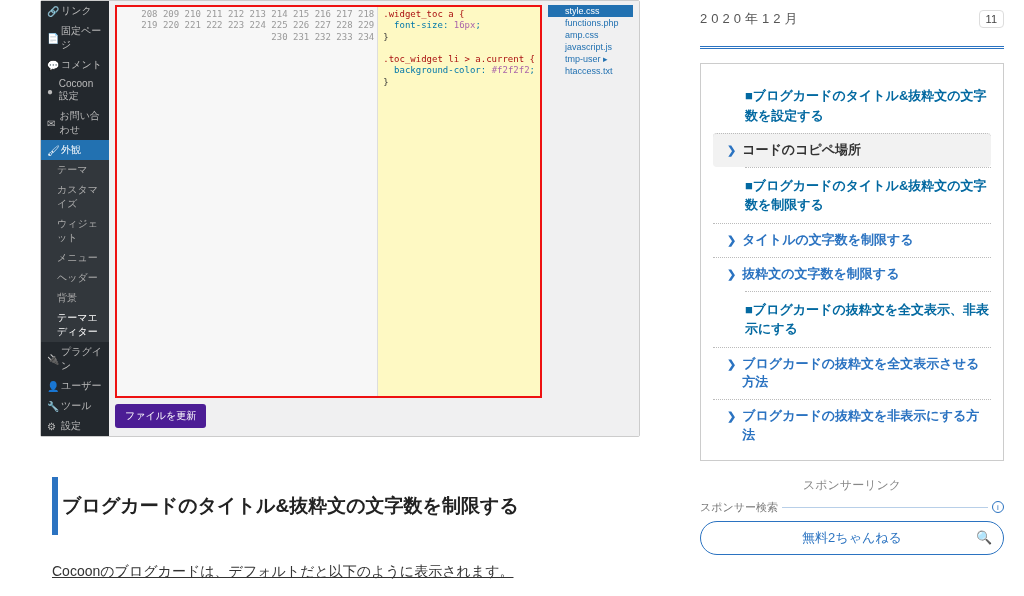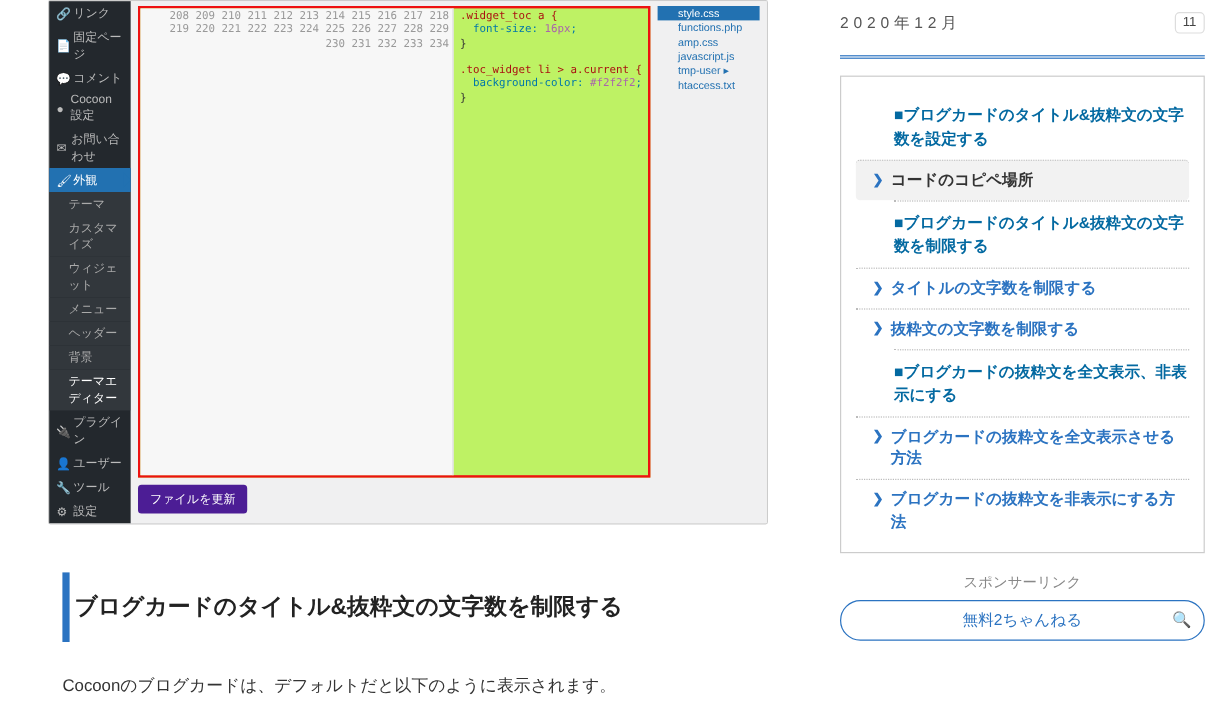--- a/index.html
+++ b/index.html
@@ -12,37 +12,37 @@
 .wp-admin { background: #f0f0f1; margin: 0 0 40px 40px; width: 600px; display: flex; border: 1px solid #ccc; border-radius: 2px; }
 .wp-menu { width: 68px; background: #23282d; color: #eee; font-size: 10px; flex: 0 0 68px; }
 .wp-menu .item { padding: 3px 6px; color: #bbb; display: flex; align-items: center; cursor: pointer; }
 .wp-menu .item .ic { width: 10px; height: 10px; margin-right: 4px; display: inline-block; }
 .wp-menu .item.active { background: #2271b1; color: #fff; position: relative; }
 .wp-menu .item.active::after { content: ""; position: absolute; right: -6px; top: 50%; transform: translateY(-50%); border: 6px solid transparent; border-left-color: #2271b1; }
 .wp-menu .sub { background: #32373c; color: #aaa; padding: 3px 6px 3px 16px; font-size: 10px; cursor: pointer; }
 .wp-menu .sub.cur { color: #fff; }
 .wp-editor { flex: 1; background: #f0f0f1; padding: 4px 6px 8px 6px; display: flex; flex-direction: column; }
 .editor-row { display: flex; gap: 6px; flex: 1; }
-.code-box { flex: 1; border: 2px solid #e11; background: #bef264; display: flex; font-family: Menlo, Monaco, monospace; font-size: 9px; }
+.code-box { flex: 1; border: 2px solid #e11; background: #fef9c3; display: flex; font-family: Menlo, Monaco, monospace; font-size: 9px; }
 .gutter { background: #f7f7f7; border-right: 1px solid #ddd; color: #999; padding: 2px 3px; text-align: right; line-height: 1.25; }
 .code { padding: 2px 5px; line-height: 1.25; white-space: pre; }
 .code .sel { color: #a11; }
 .code .prop { color: #07a; }
 .code .val { color: #a6a; }
 .right-files { width: 85px; font-size: 9px; color: #2271b1; }
 .right-files .note { color: #555; line-height: 1.3; margin-bottom: 4px; }
 .right-files .note a { color: #2271b1; }
 .right-files .file { padding: 1px 17px; cursor: pointer; }
 .right-files .file.cur { background: #2271b1; color: #fff; }
 .update-btn { background: #4c1d95; color: #fff; padding: 5px 10px; border: none; font-size: 10px; border-radius: 3px; margin-top: 6px; align-self: flex-start; cursor: pointer; }
 
 
 .article { padding: 0 40px 0 52px; }
 .heading-bar { border-left: 6px solid #2b73c1; background: #fff; padding: 16px 4px; font-size: 19px; font-weight: 600; color: #222; margin-bottom: 28px; }
-.para { font-size: 14px; color: #333; margin-bottom: 34px; }
+.para { font-size: 14px; color: #333; margin-bottom: 34px; text-decoration: underline; }
 
 
 .date-row { padding: 10px 0 8px 0; display: flex; justify-content: space-between; align-items: center; color: #555; letter-spacing: 4px; font-size: 13px; }
 .date-badge { border: 1px solid #ddd; padding: 2px 6px; border-radius: 4px; font-size: 11px; letter-spacing: 0; color: #444; }
 .hr-dbl { border-top: 1px solid #2b73c1; border-bottom: 1px solid #2b73c1; height: 3px; margin: 10px 0 14px 0; }
 .toc { border: 1px solid #ccc; padding: 14px 12px 8px 12px; }
 .toc h3 { text-align: center; font-size: 20px; font-weight: 700; color: #333; margin-bottom: 14px; }
 .toc .sec { font-size: 13px; font-weight: 700; color: #0369a1; padding: 8px 0; border-top: 1px dotted #bbb; line-height: 1.5; margin-left: 32px; }
 .toc .sec:first-of-type { border-top: none; }
 .toc .sub { font-size: 13px; color: #2b73c1; padding: 7px 0 7px 14px; border-top: 1px dotted #bbb; font-weight: 700; display: flex; align-items: flex-start; gap: 6px; line-height: 1.45; }
@@ -220,20 +220,25 @@
             <span>ブログカードの抜粋文を全文表示させる方法</span>
           </div>
           <div class="sub">
             <span class="chev">❯</span>
             <span>ブログカードの抜粋文を非表示にする方法</span>
           </div>
         </div>
     </div>
 
     <div class="sponsor-label">スポンサーリンク</div>
+    <div class="sponsor-row">
+      <span>スポンサー検索</span>
+      <span class="line"></span>
+      <span class="info">i</span>
+    </div>
     <div id="sponsor-btns">
         <div class="sponsor-btn">
           <span>無料2ちゃんねる</span>
           <span class="mag">🔍</span>
         </div>
       </div>
   </div>
 </div>
 
 </body></html>

